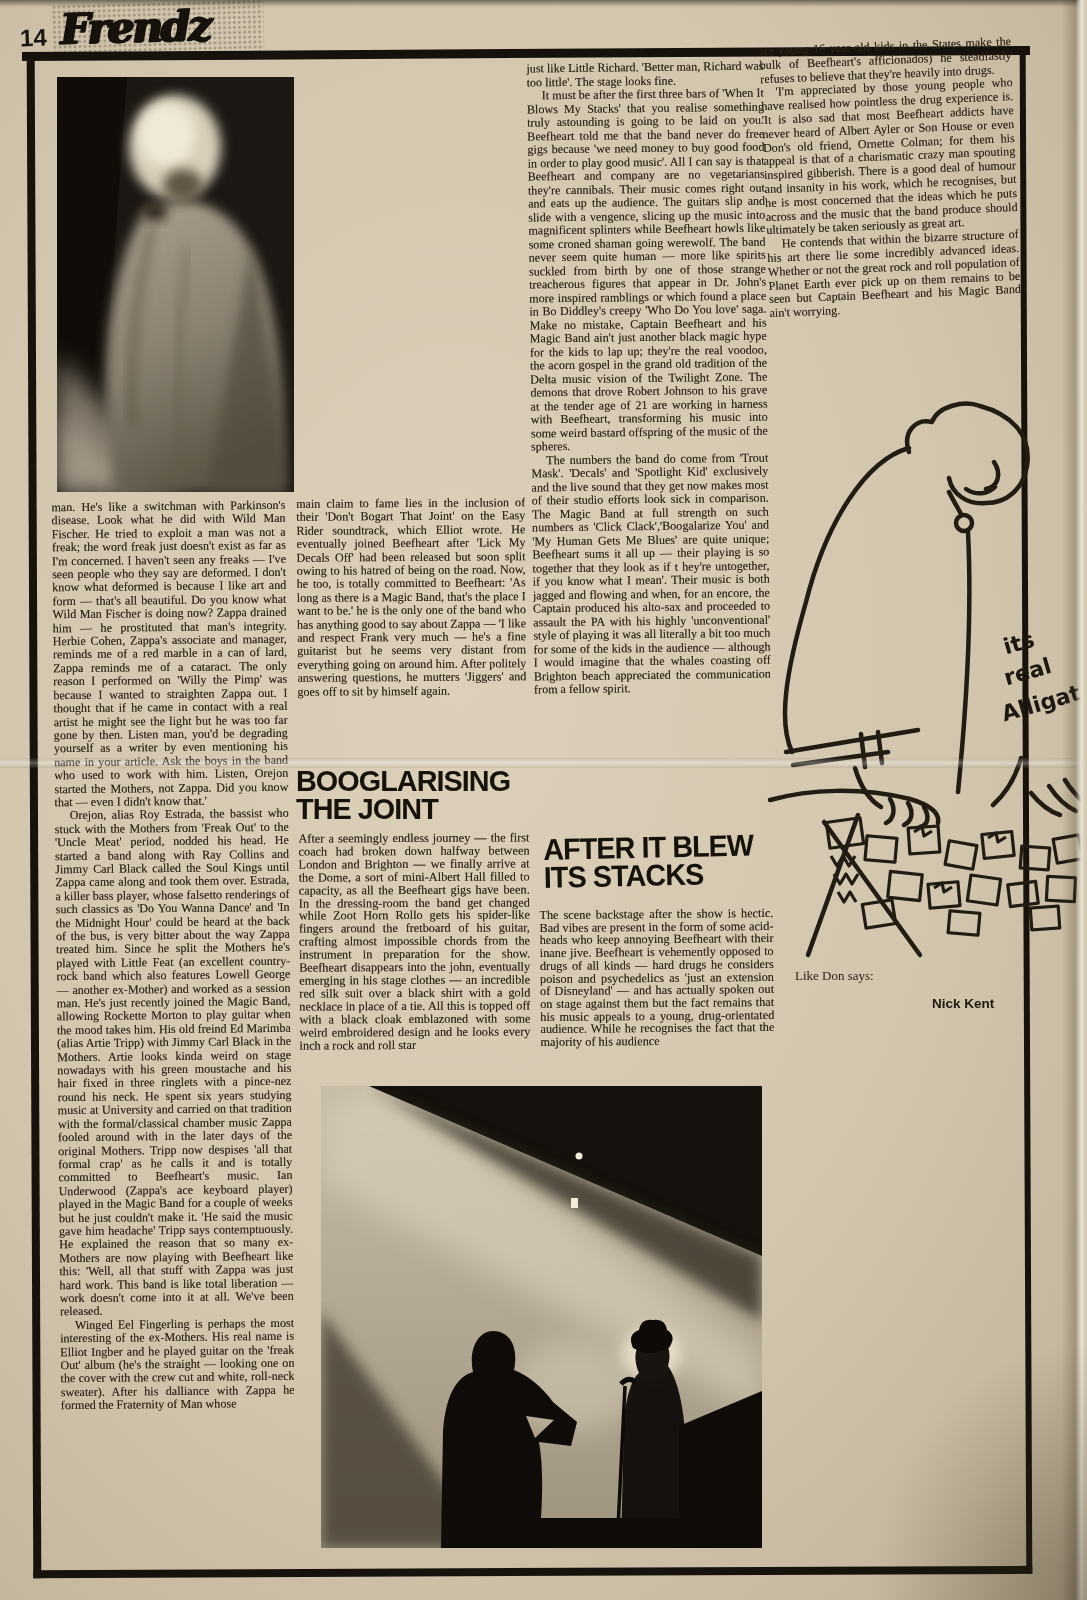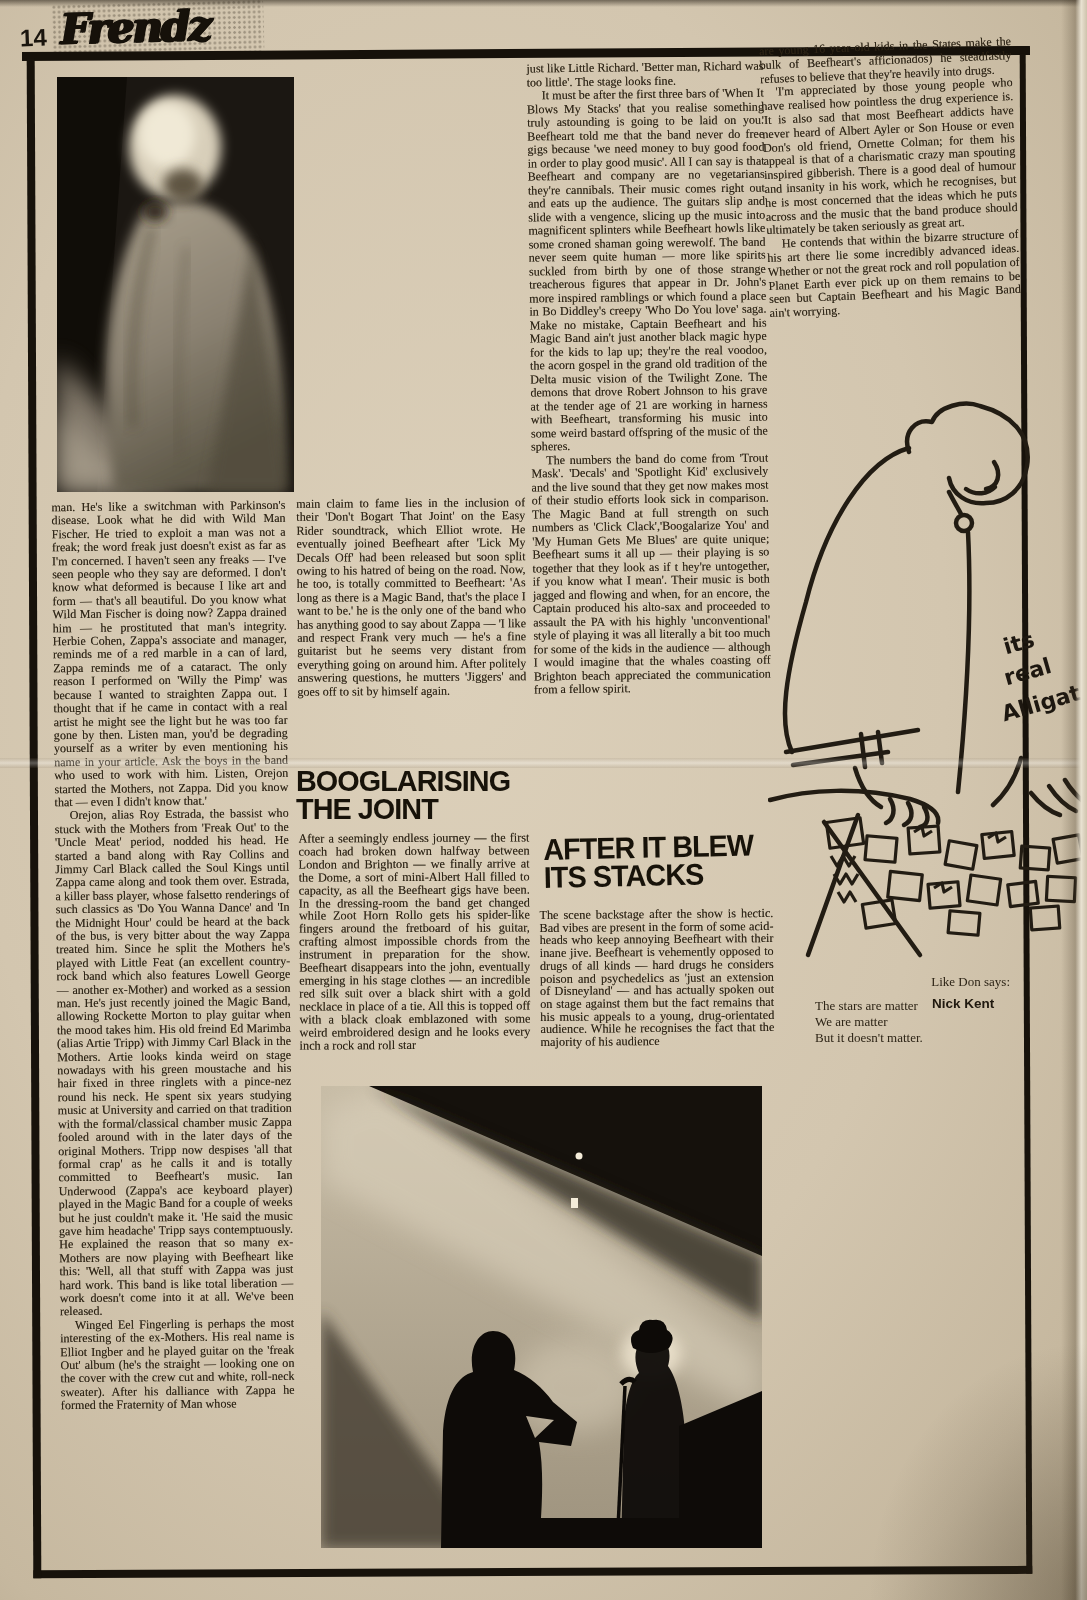--- a/index.html
+++ b/index.html
@@ -32,21 +32,21 @@
 
   
   .col{position:absolute;font-size:12.1px;line-height:13.4px;text-align:justify;
        color:#2d2416;overflow:hidden;text-shadow:0 0 .4px rgba(45,36,22,.55);}
   .col .para{margin:0;}
   .col .para + .para{text-indent:15px;}
   .headline{position:absolute;font-family:"Liberation Sans",sans-serif;font-weight:700;
        color:#171209;font-size:30px;line-height:28px;letter-spacing:-1px;
        transform:scaleX(.96);transform-origin:left top;white-space:nowrap;}
   .poem{position:absolute;font-size:13px;line-height:16px;color:#2d2416;}
-  .poem-intro{margin:8px;text-align:right;}
+  .poem-intro{margin:2px;}
   .poem .poem-line{margin:0 0 0 22px;}
   .byline{position:absolute;font-family:"Liberation Sans",sans-serif;font-weight:700;
        font-size:13.5px;color:#20190f;}
   .photo{position:absolute;overflow:hidden;background:#171310;}
   svg text.hand{font-family:"DejaVu Sans",sans-serif;font-weight:bold;fill:#1d1710;}
 </style>
 </head>
 <body>
 
 <div class="page">
@@ -187,25 +187,20 @@
       <g transform="rotate(-16 265 290)">
         <text class="hand" x="246" y="258" font-size="22">its</text>
         <text class="hand" x="238" y="288" font-size="22">real</text>
         <text class="hand" x="226" y="322" font-size="22">Alligator</text>
       </g>
     </svg>
   </div>
 
   <div class="poem" style="left:793px;top:966px;width:225px;">
     <p class="poem-intro">Like Don says:</p>
-    <div>
-        <div class="poem-line">The stars are matter</div>
-        <div class="poem-line">We are matter</div>
-        <div class="poem-line">But it doesn't matter.</div>
-      </div>
   </div>
   <div class="byline" style="left:932px;top:996px;">Nick Kent</div>
 
   <div class="photo" style="left:321px;top:1086px;width:441px;height:462px;">
     <svg width="441" height="462" viewBox="0 0 441 462">
       <defs>
         <filter id="s1" x="-40%" y="-40%" width="180%" height="180%">
             <feGaussianBlur stdDeviation="7"></feGaussianBlur>
           </filter>
         <filter id="s2" x="-40%" y="-40%" width="180%" height="180%">

